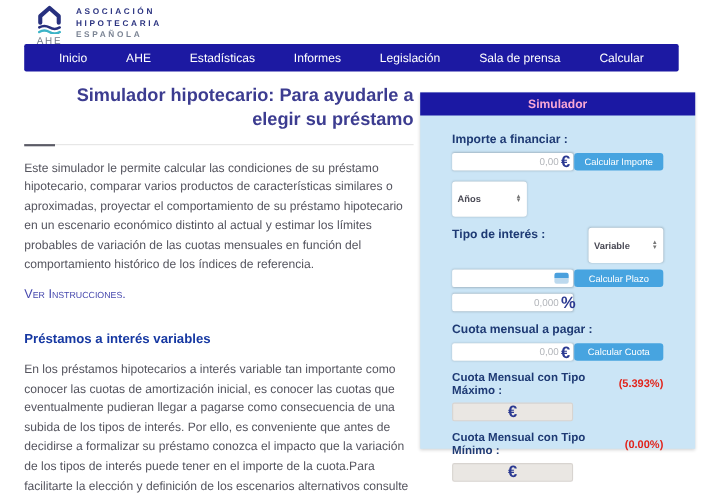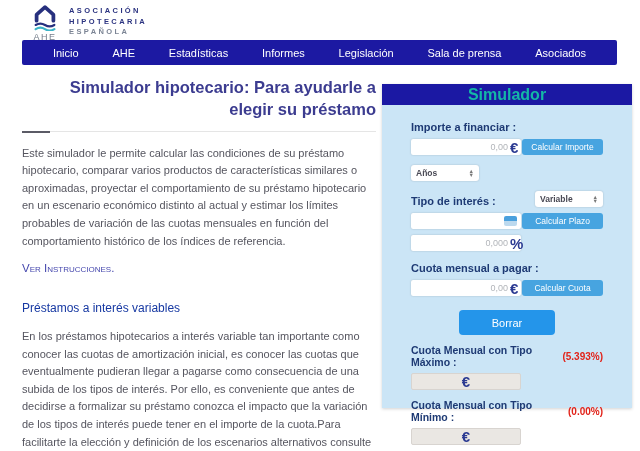--- a/index.html
+++ b/index.html
@@ -22,42 +22,42 @@
   .nav-item { color:#ffffff; font-size:11px; cursor:pointer; white-space:nowrap; }
 
   
   .left-col { position:absolute; top:76px; left:22px; width:354px; }
   h1.title { font-size:16.5px; font-weight:700; color:#3c3c90; line-height:1.35;text-align:right; }
   .divider { margin-top:10px; border-top:1px solid #e5e5e5; position:relative; }
   .divider::before { content:""; position:absolute; left:0; top:-1px; width:28px; height:2px; background:#5b5b66; }
   p.body-text { margin-top:13px; font-size:11px; color:#55555f; line-height:1.6; }
   a.sc-link { display:inline-block; margin-top:12px; font-variant:small-caps; font-size:11.5px;
               color:#4547ad; text-decoration:none; cursor:pointer; }
-  h2.section-title { margin-top:25px; font-size:12px; font-weight:normal; color:#1638a2; }
+  h2.section-title { margin-top:25px; font-size:12px; font-weight:bold; color:#1638a2; }
   .section-body { margin-top:9px; }
 
   
   .panel { position:absolute; top:84px; left:382px; width:250px; height:324px;
            background:#cbe5f6; box-shadow:0 1px 3px rgba(0,0,0,.18); }
-  .panel-header { height:21px; background:#1b18a3; color:#14b8a6; font-size:16px; font-weight:bold;
+  .panel-header { height:21px; background:#1b18a3; color:#f9a8d4; font-size:11px; font-weight:bold;
                   display:flex; align-items:center; justify-content:center; }
   .panel-body { padding:8px 29px 10px; }
   .f-label { font-size:11px; font-weight:bold; color:#1e3a74; margin-top:8px; }
-  .row { display:flex; align-items:flex-end; margin-top:6px; }
+  .row { display:flex; align-items:flex-start; margin-top:6px; }
   .row.spread { justify-content:space-between; }
   .input-wrap { display:flex; align-items:center; width:118px; }
   input.sim { width:110px; height:16px; border:0; border-radius:2px; background:#fff;
               text-align:right; font-size:9px; color:#444; padding:0 13px 0 4px;
               box-shadow:0 0 2px rgba(0,0,0,.2); font-family:"Liberation Sans",sans-serif; }
   input.sim::placeholder { color:#b2b5ba; }
   .unit { margin-left:-11px; font-size:15px; font-weight:bold; color:#2b3a92; line-height:1; z-index:1; }
   button.calc { margin-left:auto; width:86px; height:16px; background:#47a4e0; border:0;
                 border-radius:3px; color:#fff; font-size:8.5px; cursor:pointer;
                 font-family:"Liberation Sans",sans-serif; }
-  .sel { width:68px; height:16px; background:#fff; border-radius:3px; display:flex; align-items:center;
+  .sel { width:68px; height:32px; background:#fff; border-radius:3px; display:flex; align-items:center;
          justify-content:space-between; padding:0 5px; font-size:8.5px; font-weight:bold; color:#4a4a55;
          cursor:pointer; box-shadow:0 0 2px rgba(0,0,0,.2); }
   .spin { display:flex; flex-direction:column; line-height:4px; font-size:5.5px; color:#777; }
   .cal-icon { width:13px; height:10px; border-radius:2px; margin-left:-17px; z-index:1; cursor:pointer;
               background:linear-gradient(#4aa0dd 0 45%, #bcd9ee 45% 100%); }
   button.clear { display:block; margin:14px auto 4px; width:96px; height:25px; background:#2495ea;
                  border:0; border-radius:4px; color:#fff; font-size:11px; cursor:pointer;
                  font-family:"Liberation Sans",sans-serif; }
   .res-row { display:flex; justify-content:space-between; align-items:center; margin-top:9px; }
   .res-label { font-size:10.5px; font-weight:bold; color:#1e3a74; }
@@ -87,21 +87,21 @@
     </div>
   </div>
 
   <div class="nav">
     <span class="nav-item">Inicio</span>
     <span class="nav-item">AHE</span>
     <span class="nav-item">Estadísticas</span>
     <span class="nav-item">Informes</span>
     <span class="nav-item">Legislación</span>
     <span class="nav-item">Sala de prensa</span>
-    <span class="nav-item">Asociados</span>
+    <span class="nav-item">Calcular</span>
   </div>
 
   <div class="left-col">
     <h1 class="title">Simulador hipotecario: Para ayudarle a elegir su préstamo</h1>
     <div class="divider"></div>
     <p class="body-text">Este simulador le permite calcular las condiciones de su préstamo hipotecario, comparar varios productos de características similares o aproximadas, proyectar el comportamiento de su préstamo hipotecario en un escenario económico distinto al actual y estimar los límites probables de variación de las cuotas mensuales en función del comportamiento histórico de los índices de referencia.</p>
     <a class="sc-link">Ver Instrucciones.</a>
     <h2 class="section-title">Préstamos a interés variables</h2>
     <p class="body-text section-body">En los préstamos hipotecarios a interés variable tan importante como conocer las cuotas de amortización inicial, es conocer las cuotas que eventualmente pudieran llegar a pagarse como consecuencia de una subida de los tipos de interés. Por ello, es conveniente que antes de decidirse a formalizar su préstamo conozca el impacto que la variación de los tipos de interés puede tener en el importe de la cuota.Para facilitarte la elección y definición de los escenarios alternativos consulte esta tabla:</p>
     
@@ -156,21 +156,20 @@
 
       <div class="f-label" style="margin-top:11px;">Cuota mensual a pagar :</div>
       <div class="row">
         <span class="input-wrap">
           <input class="sim" type="text" placeholder="0,00" style="">
           <span class="unit">€</span>
         </span>
         <button class="calc">Calcular Cuota</button>
       </div>
 
-      <button class="clear">Borrar</button>
 
       <div class="res-row">
         <span class="res-label">Cuota Mensual con Tipo Máximo :</span>
         <span class="res-rate">(5.393%)</span>
       </div>
       <div class="res-field">
         <span class="unit-c">€</span>
       </div>
 
       <div class="res-row">

